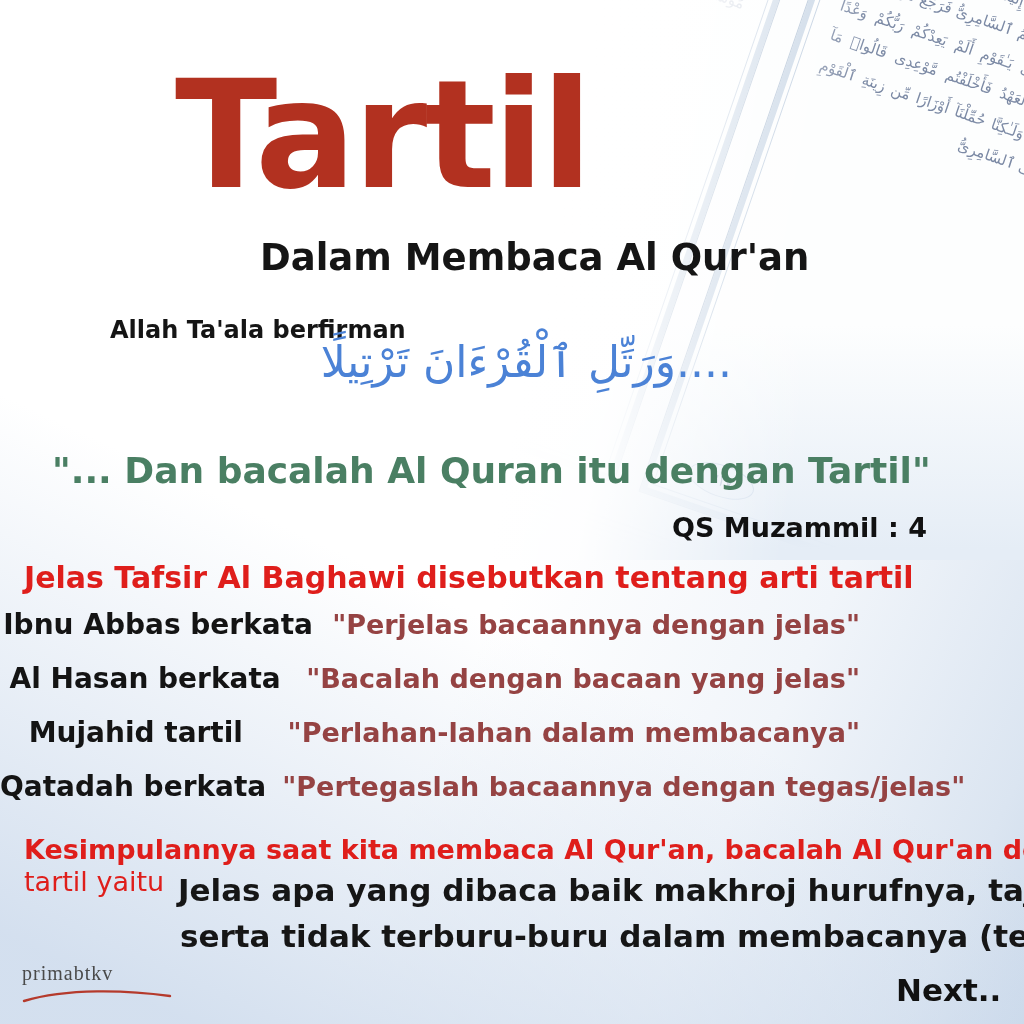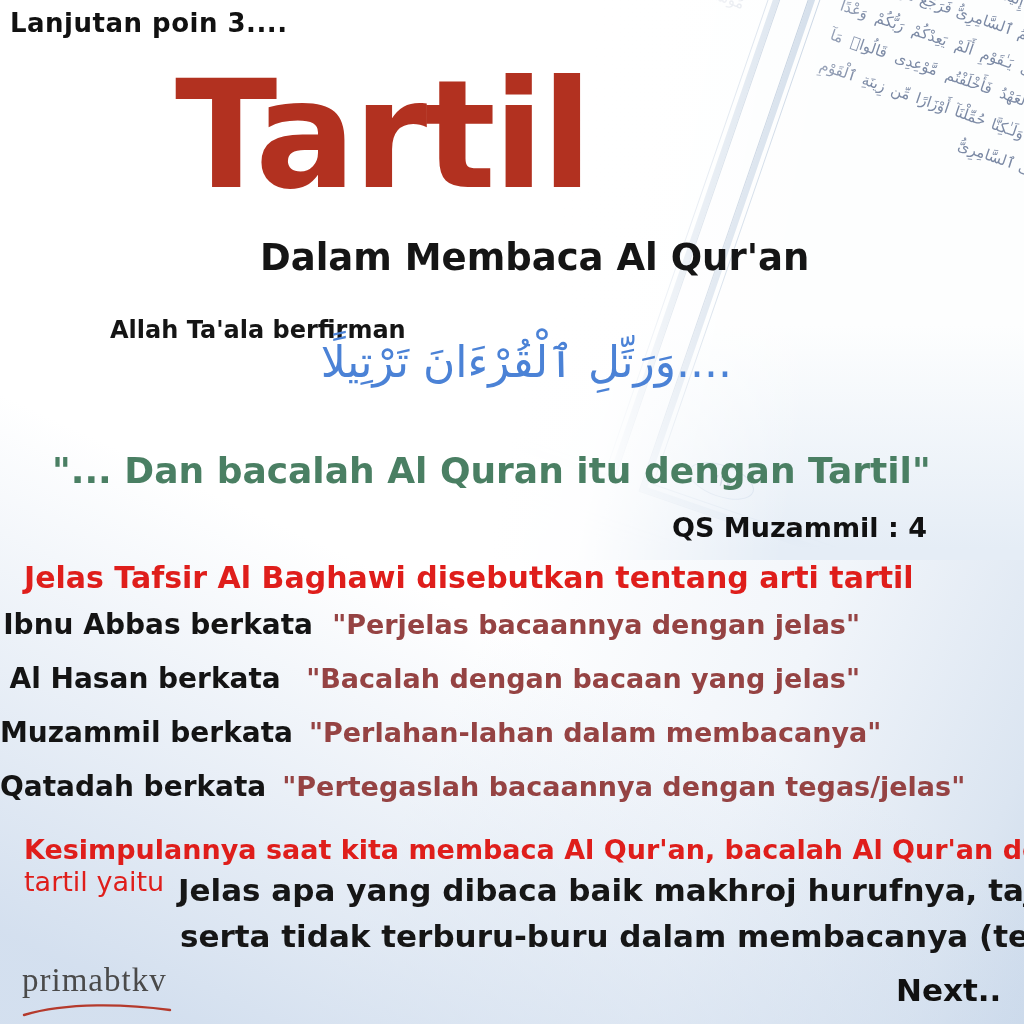--- a/index.html
+++ b/index.html
@@ -57,21 +57,21 @@
   .opinions{left:0;top:608px;width:860px;}
   .opinion-row{display:flex;align-items:baseline;height:54px;}
   .speaker{width:345px;text-align:center;padding-right:16px;font-size:28px;font-weight:700;color:#141414;white-space:nowrap;}
   .quote{font-size:27px;font-weight:700;color:#954343;white-space:nowrap;}
   .concl-red1{left:24px;top:834px;font-size:27px;font-weight:700;color:#df1e1b;white-space:nowrap;}
   .concl-red2{left:24px;top:866px;font-size:27px;font-weight:400;color:#df1e1b;}
   .concl-black1{left:178px;top:872px;font-size:31px;font-weight:700;color:#161616;white-space:nowrap;}
   .concl-black2{left:180px;top:918px;font-size:31px;font-weight:700;color:#161616;white-space:nowrap;}
   .next{left:896px;top:972px;font-size:31px;font-weight:700;color:#111;}
   .watermark{left:22px;top:962px;width:160px;}
-  .watermark-text{font-family:"Liberation Serif","DejaVu Serif",serif;font-size:33px;color:#4a4a4a;letter-spacing:1px;}
+  .watermark-text{font-family:"Liberation Serif","DejaVu Serif",serif;font-size:20px;color:#4a4a4a;letter-spacing:1px;}
 </style>
 </head>
 <body>
 
 <div class="canvas">
 
   <div class="photo">
     <div class="book">
       <div class="page page-left">
         <div class="page-inner"></div>
@@ -81,40 +81,39 @@
         <div class="page-inner"></div>
         <div class="page-text">يَـٰبَنِىٓ إِسْرَٰٓءِيلَ قَدْ أَنجَيْنَـٰكُم مِّنْ عَدُوِّكُمْ وَوَٰعَدْنَـٰكُمْ جَانِبَ ٱلطُّورِ ٱلْأَيْمَنَ وَنَزَّلْنَا عَلَيْكُمُ ٱلْمَنَّ وَٱلسَّلْوَىٰ كُلُوا۟ مِن طَيِّبَـٰتِ مَا رَزَقْنَـٰكُمْ وَمَآ أَعْجَلَكَ عَن قَوْمِكَ يَـٰمُوسَىٰ قَالَ هُمْ أُو۟لَآءِ عَلَىٰٓ أَثَرِى وَعَجِلْتُ إِلَيْكَ رَبِّ لِتَرْضَىٰ قَالَ فَإِنَّا قَدْ فَتَنَّا قَوْمَكَ مِنۢ بَعْدِكَ وَأَضَلَّهُمُ ٱلسَّامِرِىُّ فَرَجَعَ مُوسَىٰٓ إِلَىٰ قَوْمِهِۦ غَضْبَـٰنَ أَسِفًا قَالَ يَـٰقَوْمِ أَلَمْ يَعِدْكُمْ رَبُّكُمْ وَعْدًا حَسَنًا أَفَطَالَ عَلَيْكُمُ ٱلْعَهْدُ فَأَخْلَفْتُم مَّوْعِدِى قَالُوا۟ مَآ أَخْلَفْنَا مَوْعِدَكَ بِمَلْكِنَا وَلَـٰكِنَّا حُمِّلْنَآ أَوْزَارًا مِّن زِينَةِ ٱلْقَوْمِ فَقَذَفْنَـٰهَا فَكَذَٰلِكَ أَلْقَى ٱلسَّامِرِىُّ</div>
         <div class="page-num">٣١٧</div>
       </div>
       <div class="stack"></div>
     </div>
     <div class="fade-bottom"></div>
     <div class="fade-left"></div>
   </div>
 
-  <div class="abs kicker">Lanjutan poin 3....</div>
   <div class="abs title">Tartil</div>
   <div class="abs subtitle">Dalam Membaca Al Qur'an</div>
   <div class="abs preface">Allah Ta'ala berfirman</div>
   <div class="abs arabic" dir="rtl">....وَرَتِّلِ ٱلْقُرْءَانَ تَرْتِيلًا</div>
   <div class="abs translation">"... Dan bacalah Al Quran itu dengan Tartil"</div>
   <div class="abs verse-ref">QS Muzammil : 4</div>
   <div class="abs section-heading">Jelas Tafsir Al Baghawi disebutkan tentang arti tartil</div>
 
   <div class="abs opinions">
     <div class="opinion-row">
       <div class="speaker">Ibnu Abbas berkata</div>
       <div class="quote">"Perjelas bacaannya dengan jelas"</div>
     </div>
     <div class="opinion-row">
       <div class="speaker">Al Hasan berkata</div>
       <div class="quote">"Bacalah dengan bacaan yang jelas"</div>
     </div>
     <div class="opinion-row">
-      <div class="speaker">Muzammil berkata</div>
+      <div class="speaker">Mujahid tartil</div>
       <div class="quote">"Perlahan-lahan dalam membacanya"</div>
     </div>
     <div class="opinion-row">
       <div class="speaker">Qatadah berkata</div>
       <div class="quote">"Pertegaslah bacaannya dengan tegas/jelas"</div>
     </div>
   </div>
 
   <div class="abs concl-red1">Kesimpulannya saat kita membaca Al Qur'an,  bacalah Al Qur'an dengan</div>
   <div class="abs concl-red2">tartil yaitu</div>

